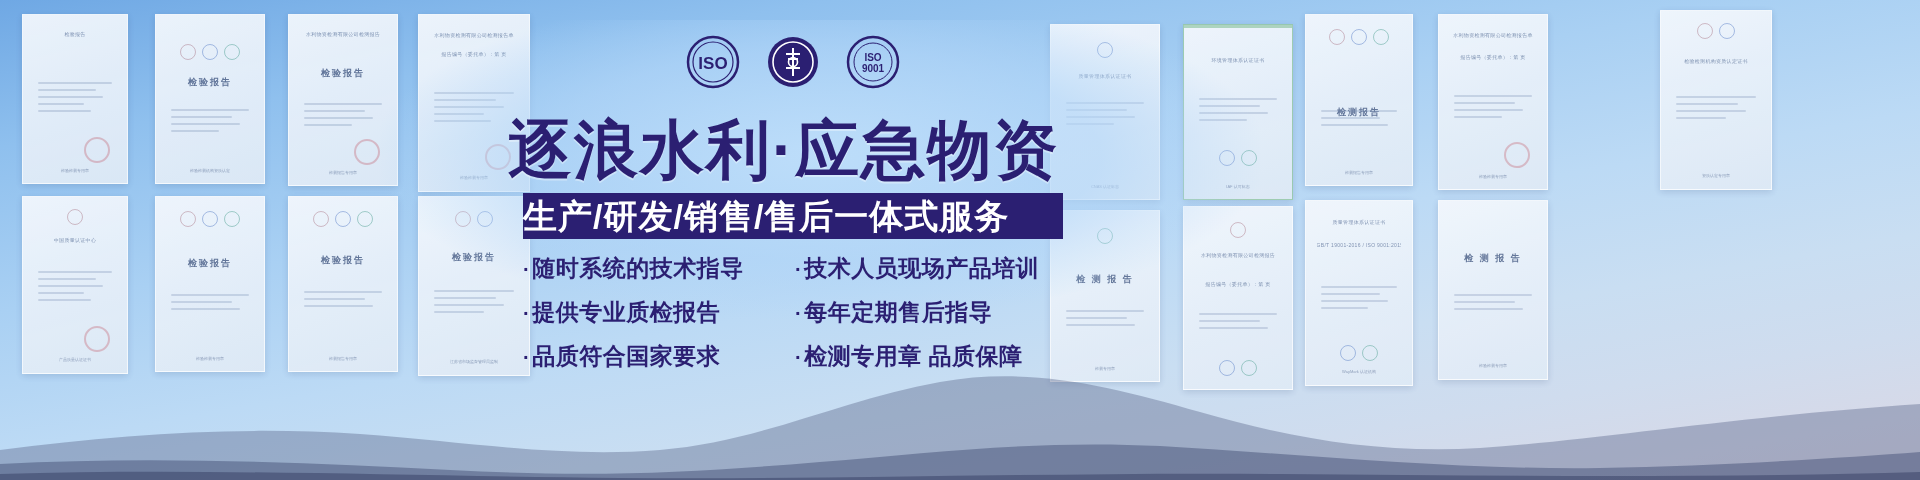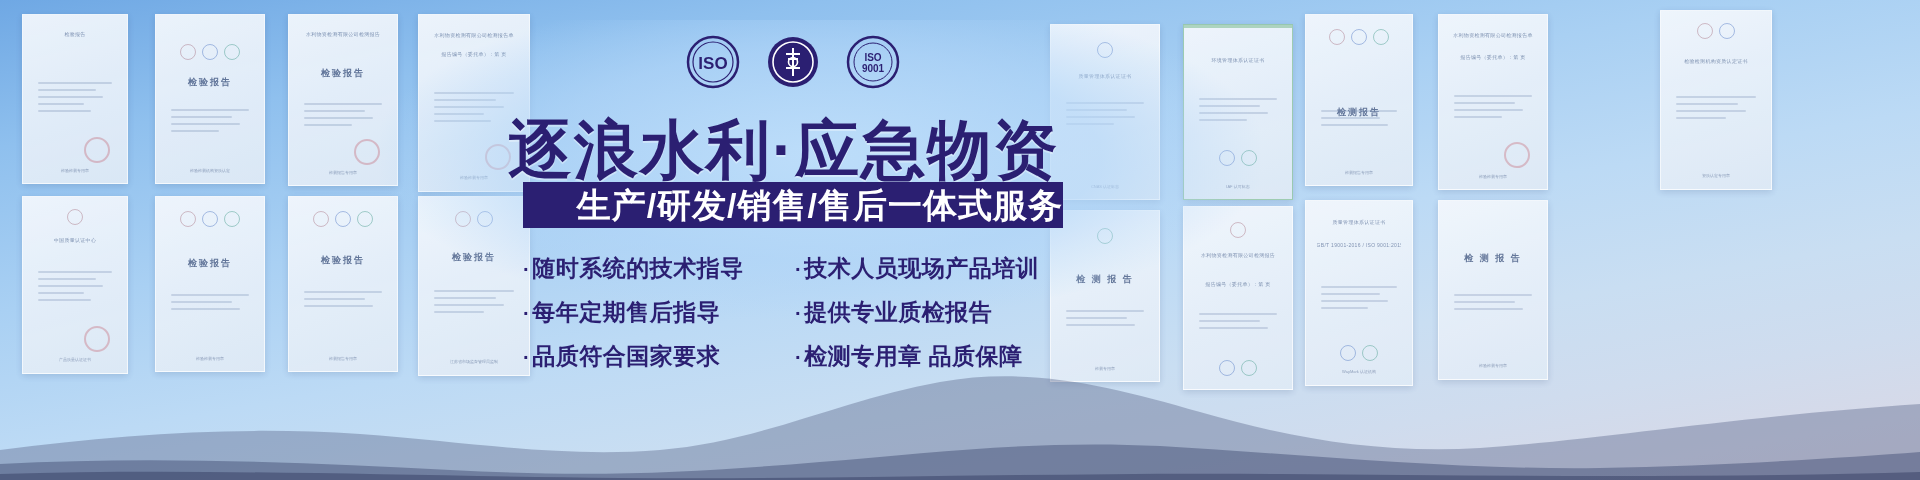--- a/index.html
+++ b/index.html
@@ -62,23 +62,23 @@
   
   .headline{
     position:absolute;left:508px;top:98px;width:570px;height:72px;
     color:#2b1f72;font-size:64px;font-weight:bold;letter-spacing:2px;
     line-height:72px;white-space:nowrap;
     text-shadow:0 2px 0 rgba(255,255,255,.35);
     margin-top:16px;
   }
   
   .subtitle{
-    position:absolute;left:523px;top:182px;width:540px;height:46px;
+    position:absolute;left:523px;top:193px;width:540px;height:46px;
     background:#2b1f72;color:#ffffff;font-size:34px;font-weight:bold;
-    letter-spacing:1px;line-height:46px;text-align:right;white-space:nowrap;
+    letter-spacing:1px;line-height:46px;text-align:left;white-space:nowrap;
   }
   
   .bullets{
     position:absolute;left:523px;top:246px;width:545px;height:130px;
     display:grid;grid-template-columns:272px 273px;grid-template-rows:44px 44px 44px;
   }
   .bullet{
     color:#2b1f72;font-size:23px;font-weight:bold;line-height:44px;
     white-space:nowrap;letter-spacing:.5px;
   }
@@ -373,19 +373,19 @@
     </div>
   </div>
 
   <div class="headline">逐浪水利·应急物资</div>
 
   <div class="subtitle">生产/研发/销售/售后一体式服务</div>
 
   <div class="bullets">
     <div class="bullet"><span class="dot">·</span><span>随时系统的技术指导</span></div>
     <div class="bullet"><span class="dot">·</span><span>技术人员现场产品培训</span></div>
+    <div class="bullet"><span class="dot">·</span><span>提供专业质检报告</span></div>
     <div class="bullet"><span class="dot">·</span><span>每年定期售后指导</span></div>
-    <div class="bullet"><span class="dot">·</span><span>提供专业质检报告</span></div>
     <div class="bullet"><span class="dot">·</span><span>品质符合国家要求</span></div>
     <div class="bullet"><span class="dot">·</span><span>检测专用章 品质保障</span></div>
   </div>
 
 </div>
 
 </body></html>

